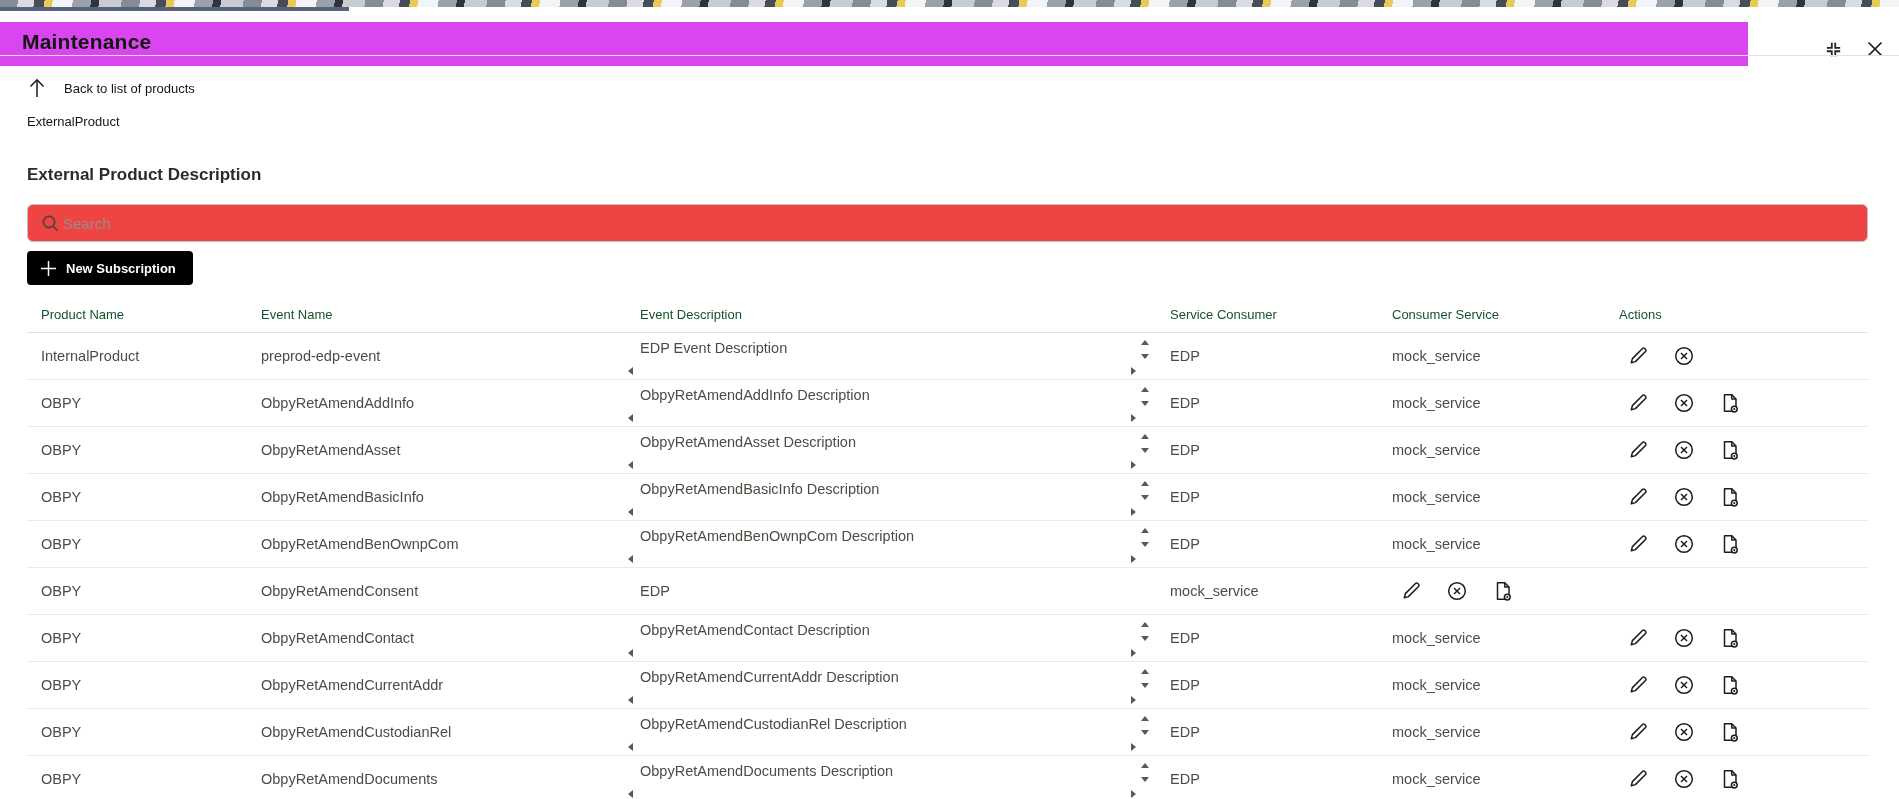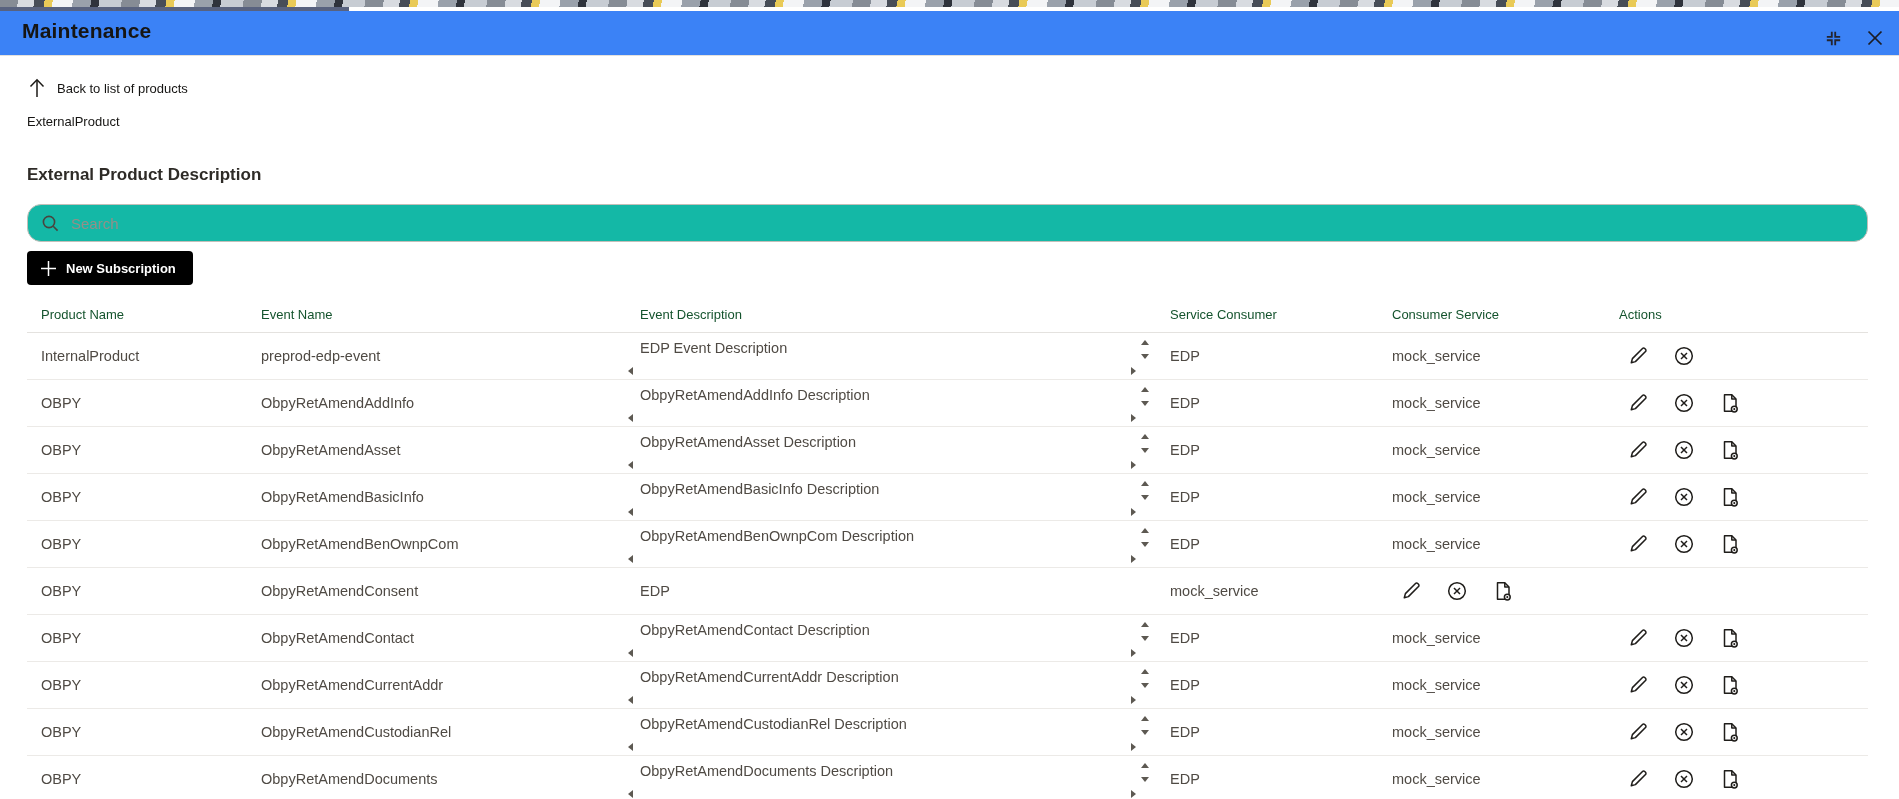--- a/index.html
+++ b/index.html
@@ -11,40 +11,40 @@
     background:
       repeating-linear-gradient(100deg,
         #868c95 0 18px, #d8dbe0 18px 34px, #474d57 34px 44px,
         #e9ca57 44px 52px, #f3f4f6 52px 72px, #9aa1ab 72px 90px,
         #2f333c 90px 98px, #c7ccd3 98px 120px);
   }
   .sub-bar { position:absolute; top:7px; left:0; width:1899px; height:4px; background:#fff; }
   .sub-bar .navy { position:absolute; left:0; top:0; width:349px; height:4px; background:#58627f; }
 
   
-  .win-header { position:absolute; top:11px; left:0; width:1899px; height:44px; background:#3b82f6; }
+  .win-header { position:absolute; top:22px; left:0; width:1748px; height:44px; background:#d946ef; }
   .win-title { position:absolute; left:22px; top:8px; font-size:21px; font-weight:bold; letter-spacing:.2px; }
   .win-btn { position:absolute; top:14px; width:26px; height:26px; display:flex;
              align-items:center; justify-content:center; cursor:pointer; }
   .win-btn.collapse { left:1820px; }
   .win-btn.close { left:1862px; }
   .hdr-divider { position:absolute; top:55px; left:0; width:1899px; height:1px; background:#e3e1de; }
 
   
   .back-link { position:absolute; top:76px; left:27px; height:24px; display:flex;
-               align-items:center; gap:10px; cursor:pointer; }
+               align-items:center; gap:17px; cursor:pointer; }
   .back-link .lbl { font-size:13px; color:#161513; }
 
   .product-title { position:absolute; top:114px; left:27px; font-size:13px; font-weight:normal; }
   .product-subtitle { position:absolute; top:165px; left:27px; font-size:17px; font-weight:600; color:#2e2b27; }
 
   
   .search-box { position:absolute; top:204px; left:27px; width:1841px; height:38px;
-    border:1px solid #c3bfb9; border-radius:14px; background:#14b8a6;
-    display:flex; align-items:center; padding:0 12px; gap:10px; }
+    border:1px solid #c3bfb9; border-radius:6px; background:#ef4444;
+    display:flex; align-items:center; padding:0 12px; gap:2px; }
   .search-box input { border:none; outline:none; flex:1; font-size:15px;
     font-family:"Liberation Sans", sans-serif; color:#161513; background:transparent; }
   .search-box input::placeholder { color:#948f88; }
 
   
   .new-sub-btn { position:absolute; top:251px; left:27px; height:34px; background:#000000;
     border:none; border-radius:4px; color:#fff; display:flex; align-items:center;
     gap:9px; padding:0 17px 0 13px; cursor:pointer; }
   .new-sub-btn .lbl { font-size:13px; font-weight:bold; font-family:"Liberation Sans", sans-serif; }
 

